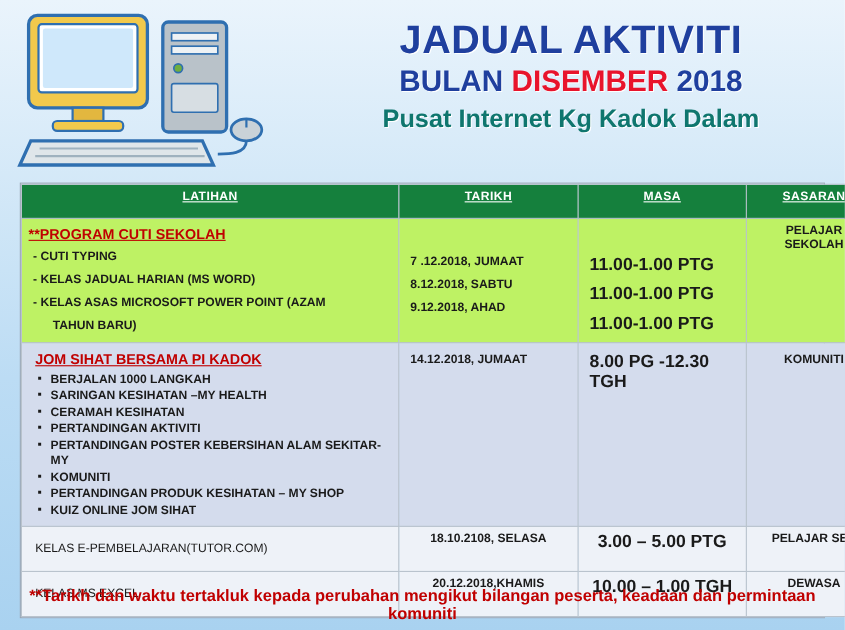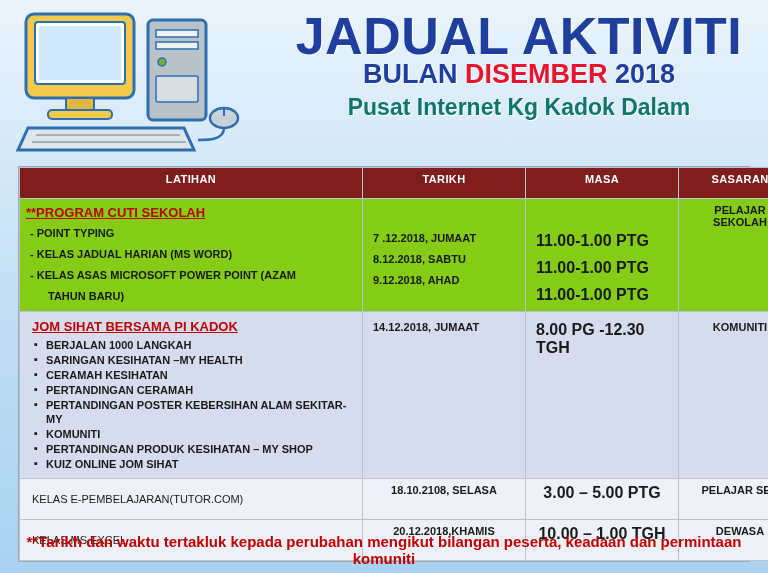--- a/index.html
+++ b/index.html
@@ -30,21 +30,21 @@
   .title-block {
     position: absolute;
     left: 278px;
     top: 14px;
     right: 8px;
     text-align: center;
   }
   .title-main {
     font-family: "Liberation Sans", sans-serif;
     font-weight: bold;
-    font-size: 52px;
+    font-size: 36px;
     line-height: 44px;
     color: #1f3f9e;
     letter-spacing: 0.5px;
     text-shadow: 1px 1px 0 #ffffff;
   }
   .title-sub {
     font-weight: bold;
     font-size: 27px;
     line-height: 32px;
     color: #1f3f9e;
@@ -75,38 +75,39 @@
     border-collapse: collapse;
     width: 100%;
     table-layout: fixed;
   }
   table.schedule td, table.schedule th {
     border: 1px solid #b9c3cd;
     vertical-align: top;
     padding: 5px 6px;
   }
   thead th {
-    background: #7f1d1d;
+    background: #15803d;
     color: #ffffff;
     font-size: 11px;
     font-weight: bold;
     text-align: center;
     letter-spacing: 0.4px;
     height: 20px;
     vertical-align: middle;
     padding: 4px 4px;
     text-shadow: none;
+    text-decoration: underline;
   }
   th.col-latihan { width: 330px; }
   th.col-tarikh  { width: 150px; }
   th.col-masa    { width: 140px; }
   th.col-sasaran { width: 110px; }
 
   tbody td { font-size: 11px; color: #1a1a1a; }
-  tbody tr.band-a td { background: #84cc16; }
+  tbody tr.band-a td { background: #bef264; }
   tbody tr.band-b td { background: #d4dced; }
   tbody tr.band-white td { background: #eef2f8; }
 
   td.center { text-align: center; vertical-align: middle; }
   td.mid { vertical-align: middle; }
 
   .prog-head {
     color: #c00000;
     font-weight: bold;
     font-size: 13px;
@@ -208,21 +209,21 @@
         <th class="col-tarikh">TARIKH</th>
         <th class="col-masa">MASA</th>
         <th class="col-sasaran">SASARAN</th>
       </tr>
     </thead>
     <tbody>
 
       <tr class="band-a">
         <td>
           <div class="prog-head">**PROGRAM CUTI SEKOLAH</div>
-          <div class="dash-item">-  POINT TYPING</div>
+          <div class="dash-item">-  CUTI TYPING</div>
           <div class="dash-item">-  KELAS JADUAL HARIAN (MS WORD)</div>
           <div class="dash-item">-  KELAS ASAS MICROSOFT POWER POINT  (AZAM</div>
           <div class="dash-item" style="margin-left:22px">TAHUN BARU)</div>
         </td>
         <td>
           <div class="cell-date" style="margin:28px 0 9px 4px">7 .12.2018, JUMAAT</div>
           <div class="cell-date" style="margin:0 0 9px 4px">8.12.2018, SABTU</div>
           <div class="cell-date" style="margin:0 0 0 4px">9.12.2018, AHAD</div>
         </td>
         <td>
@@ -236,21 +237,21 @@
         </td>
       </tr>
 
       <tr class="band-b">
         <td>
           <div class="jom-head">JOM SIHAT BERSAMA PI KADOK</div>
           <ul class="bullets">
             <li>BERJALAN 1000 LANGKAH</li>
             <li>SARINGAN KESIHATAN –MY HEALTH</li>
             <li>CERAMAH KESIHATAN</li>
-            <li>PERTANDINGAN CERAMAH</li>
+            <li>PERTANDINGAN AKTIVITI</li>
             <li>PERTANDINGAN POSTER KEBERSIHAN ALAM SEKITAR-MY</li>
             <li style="list-style:none">KOMUNITI</li>
             <li>PERTANDINGAN PRODUK KESIHATAN – MY SHOP</li>
             <li>KUIZ ONLINE JOM SIHAT</li>
           </ul>
         </td>
         <td>
           <div class="cell-date" style="margin:4px 0 0 4px">14.12.2018, JUMAAT</div>
         </td>
         <td>

